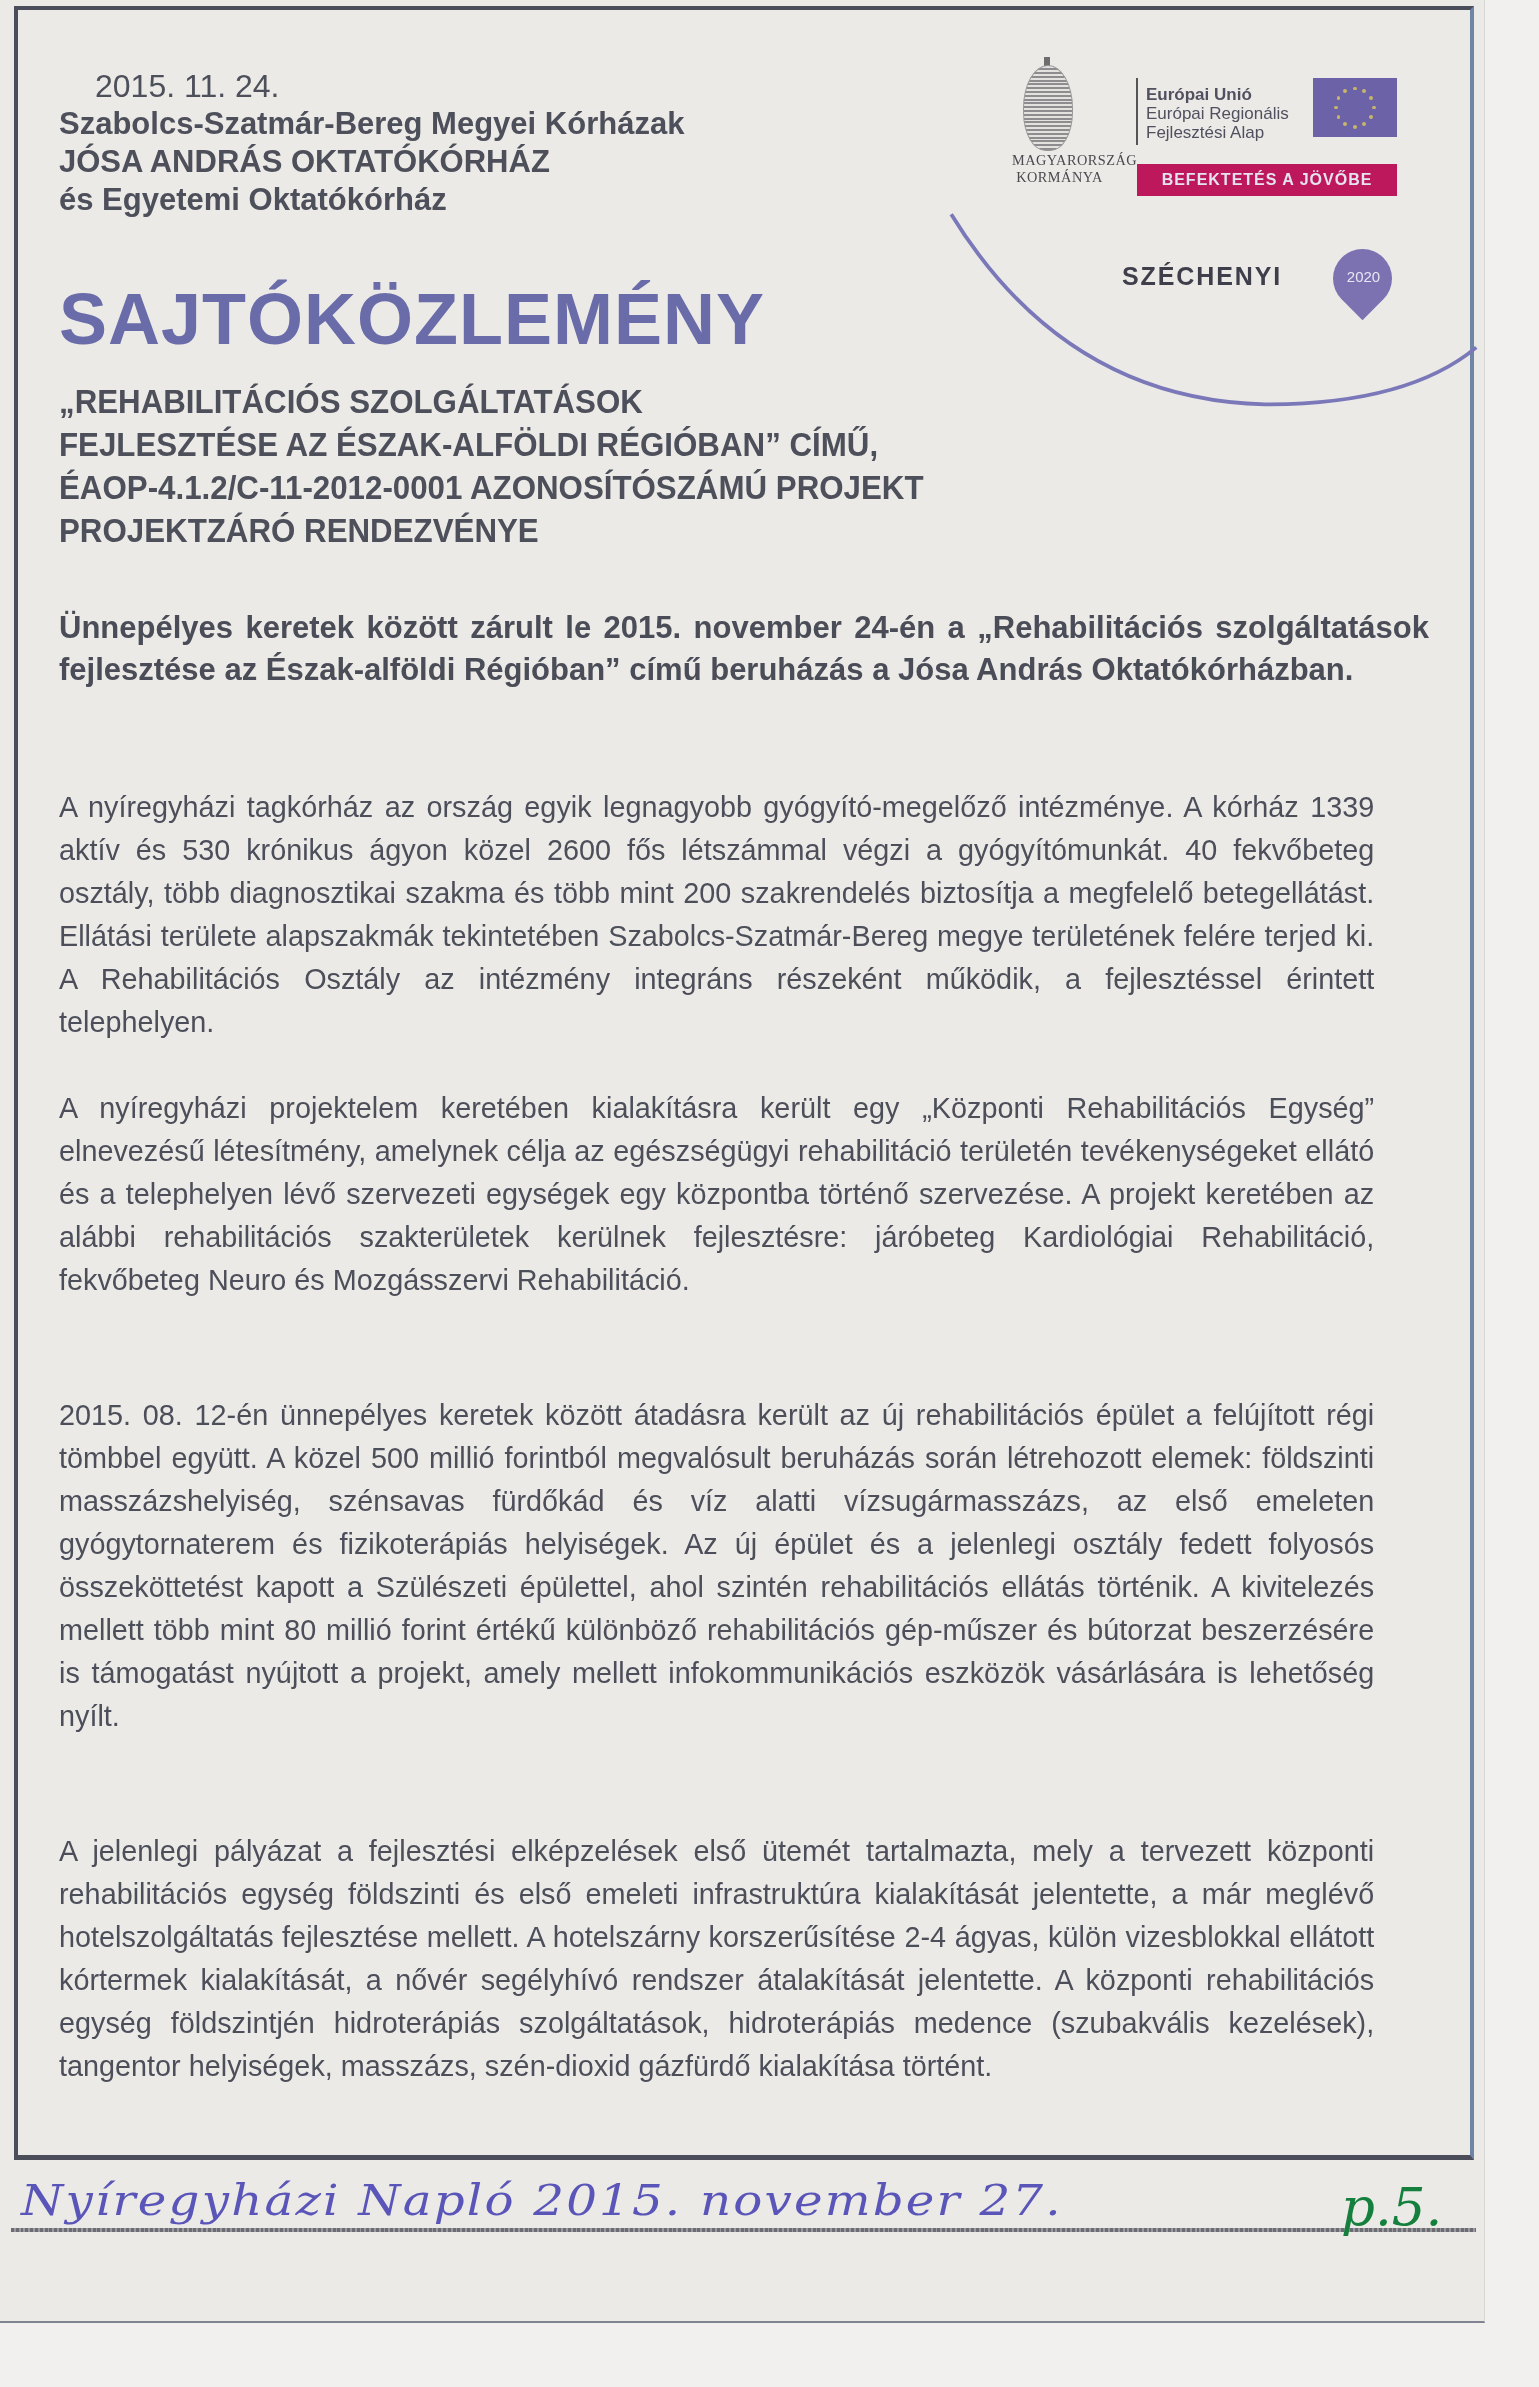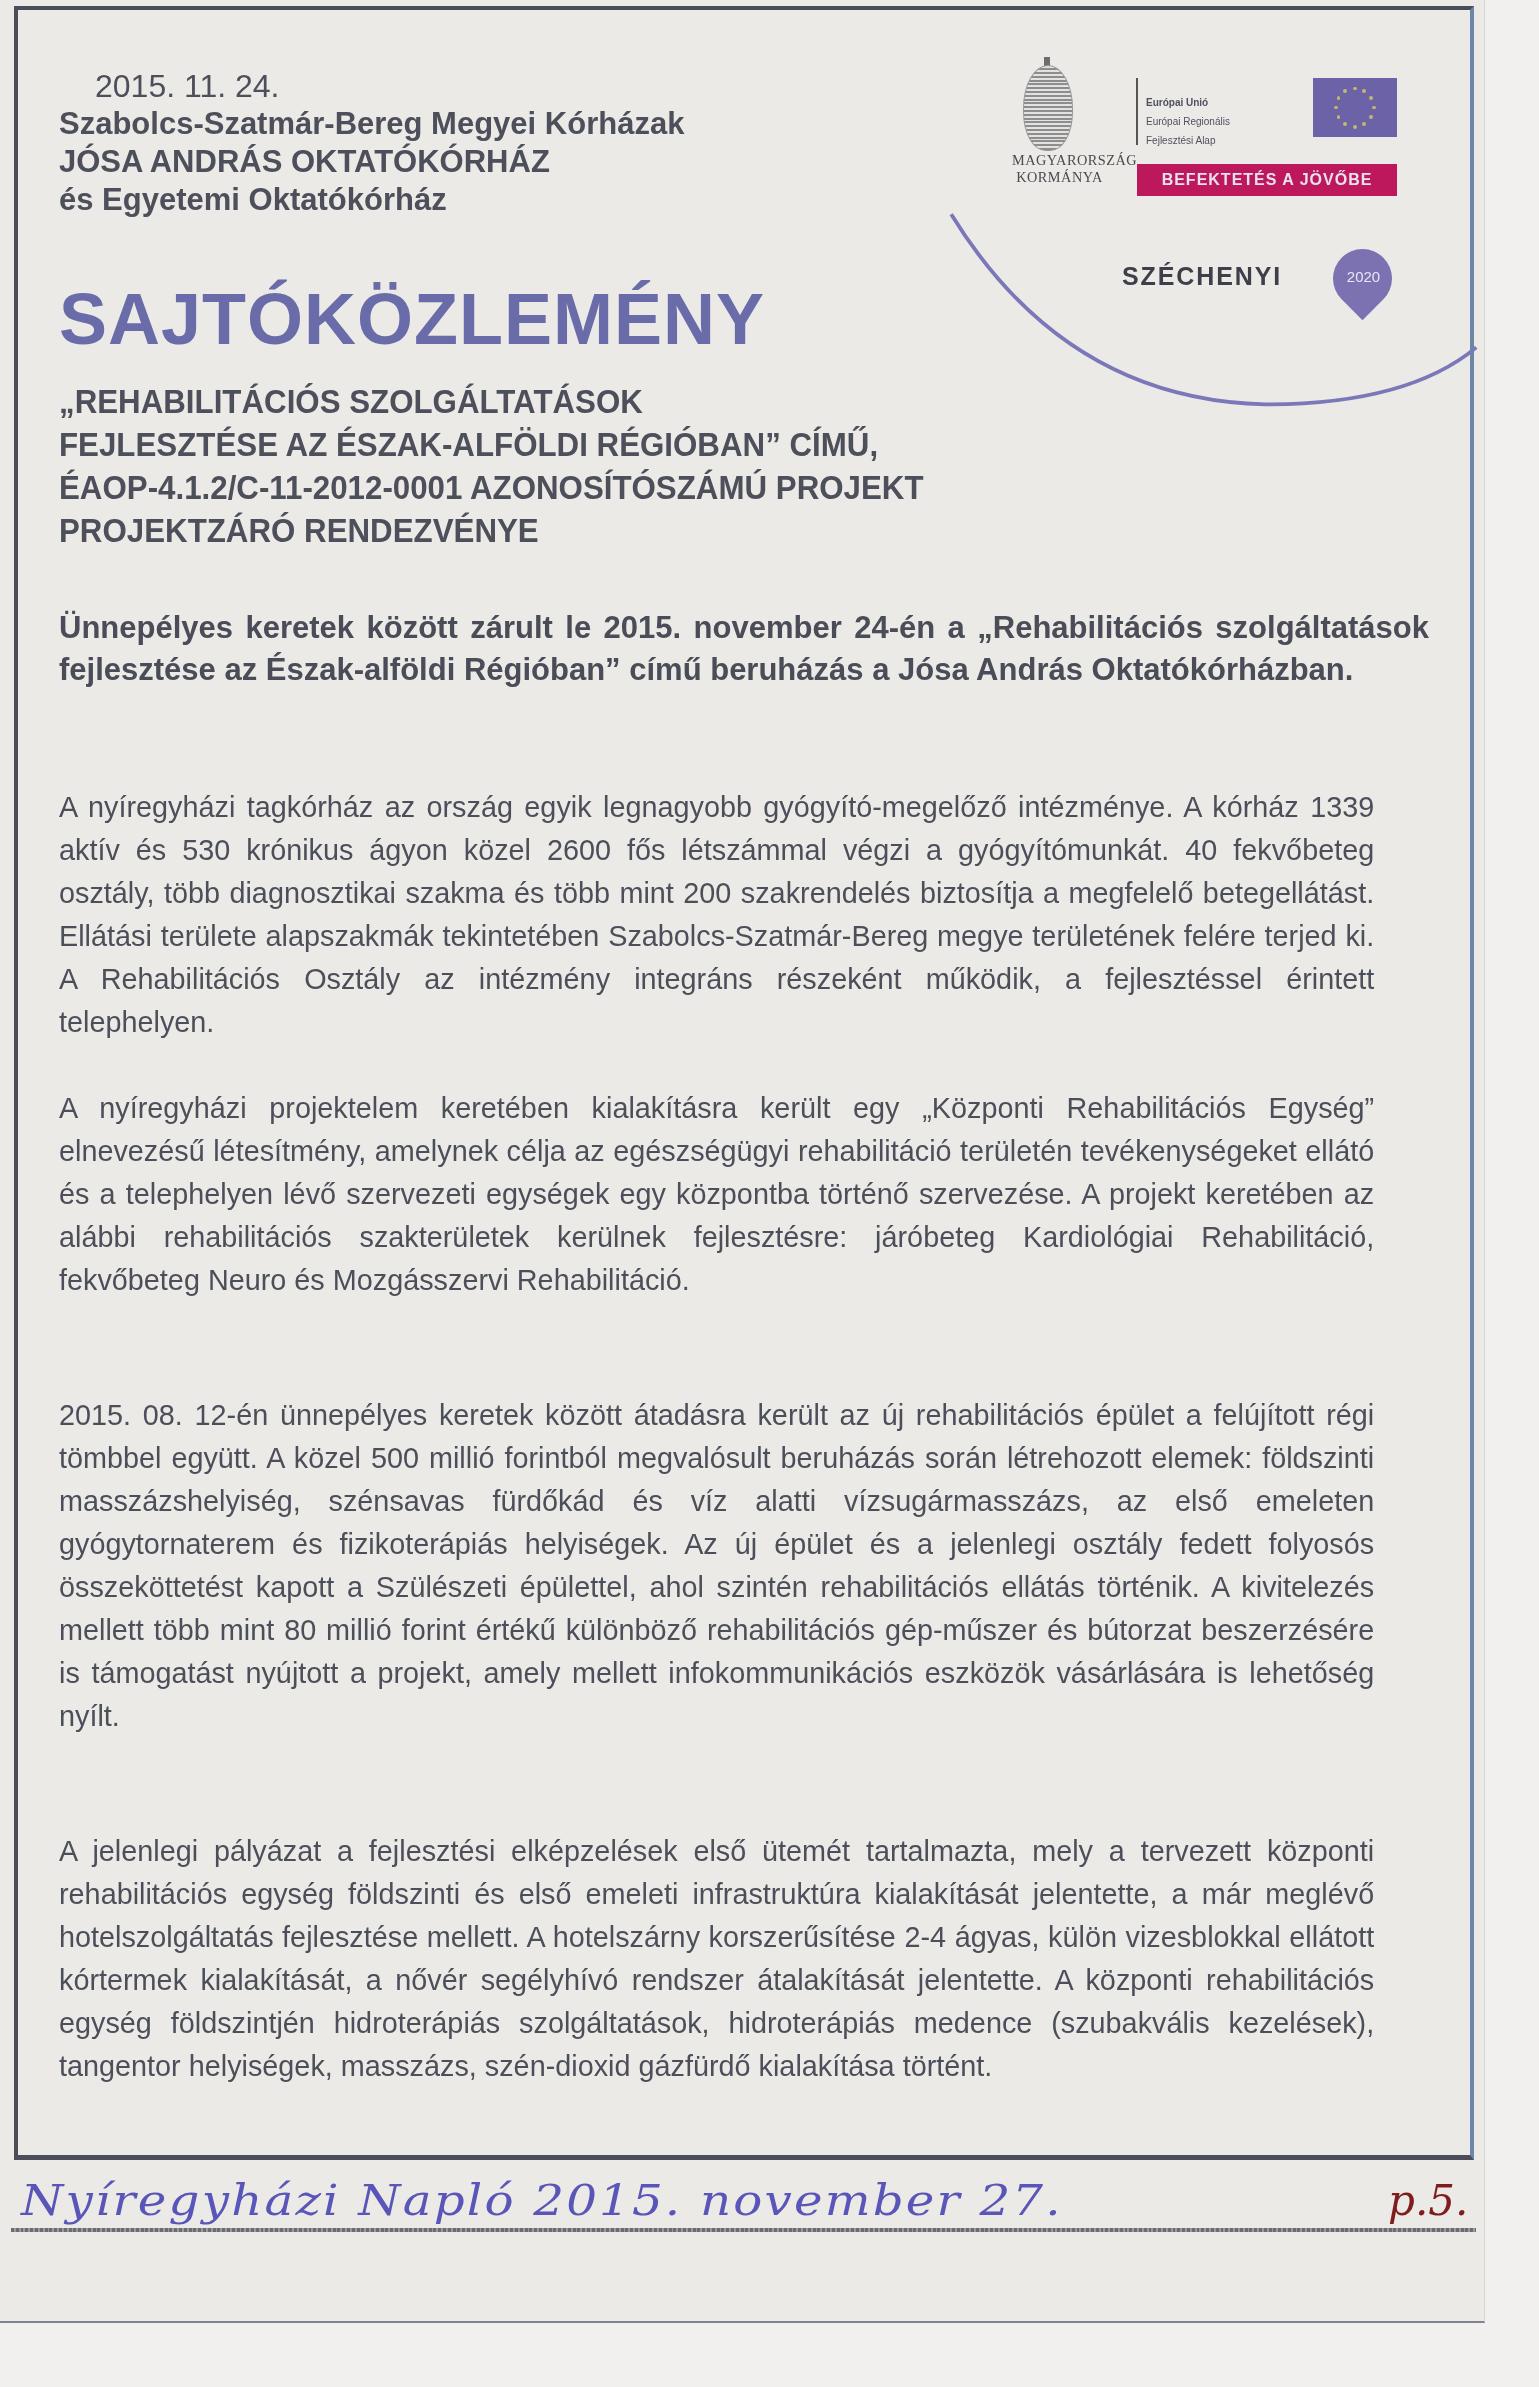--- a/index.html
+++ b/index.html
@@ -44,21 +44,21 @@
     background: repeating-linear-gradient(0deg, #8d8c8e 0 1.9px, #e3e2de 1.9px 3.8px);
     border: 1px solid #9a999a;
   }
   .coat-cross { position: absolute; left: 45px; top: 0px; width: 5.7px; height: 11.4px; background: #6d6c6e; }
   .gov-name {
     position: absolute; left: 0; top: 95px; width: 95px; text-align: center;
     font-family: "Liberation Serif", serif; font-size: 15px; line-height: 17px; color: #4a4a4f;
     letter-spacing: 0.5px; white-space: nowrap; margin-left: 13px;
   }
   .vline { position: absolute; left: 137px; top: 21px; width: 1.9px; height: 67px; background: #555; }
-  .eu-text { position: absolute; left: 147px; top: 36px; font-size: 10px; line-height: 19px; color: #505060; }
+  .eu-text { position: absolute; left: 147px; top: 28px; font-size: 17px; line-height: 19px; color: #505060; }
   .eu-text .b { font-weight: bold; }
   .eu-flag {
     position: absolute; left: 314px; top: 21px; width: 84px; height: 59px; background: #6b62a8;
   }
   .eu-flag .star {
     position: absolute; width: 3.8px; height: 3.8px; background: #c7b56a; border-radius: 50%;
   }
   .invest {
     position: absolute; left: 138px; top: 107px; width: 260px; height: 32px;
     background: #be185d; color: #e6e3f0; font-size: 16px; font-weight: bold;
@@ -94,21 +94,21 @@
     position: absolute; left: 11.4px; top: 2228px; width: 1465px; height: 3.8px;
     background: repeating-linear-gradient(90deg, #6c6d72 0 2.9px, #9a9aa0 2.9px 4.8px);
   }
   .hw-source {
     position: absolute; left: 21px; top: 2176px;
     font-family: "DejaVu Serif", serif; font-style: italic; font-size: 42px; color: #5a55b8;
     letter-spacing: 1.9px; transform: scaleX(1.15); transform-origin: left top;
   }
   .hw-page {
     position: absolute; left: 1341px; top: 2176px;
-    font-family: "DejaVu Serif", serif; font-style: italic; font-size: 42px; color: #7f1d1d; margin-left: 47px;
+    font-family: "DejaVu Serif", serif; font-style: italic; font-size: 53px; color: #15803d;
   }
 </style>
 </head>
 <body>
 
 <div class="paper"></div>
 
 <div class="box"></div>
 
 <svg class="arc" viewBox="0 0 1619 500">

